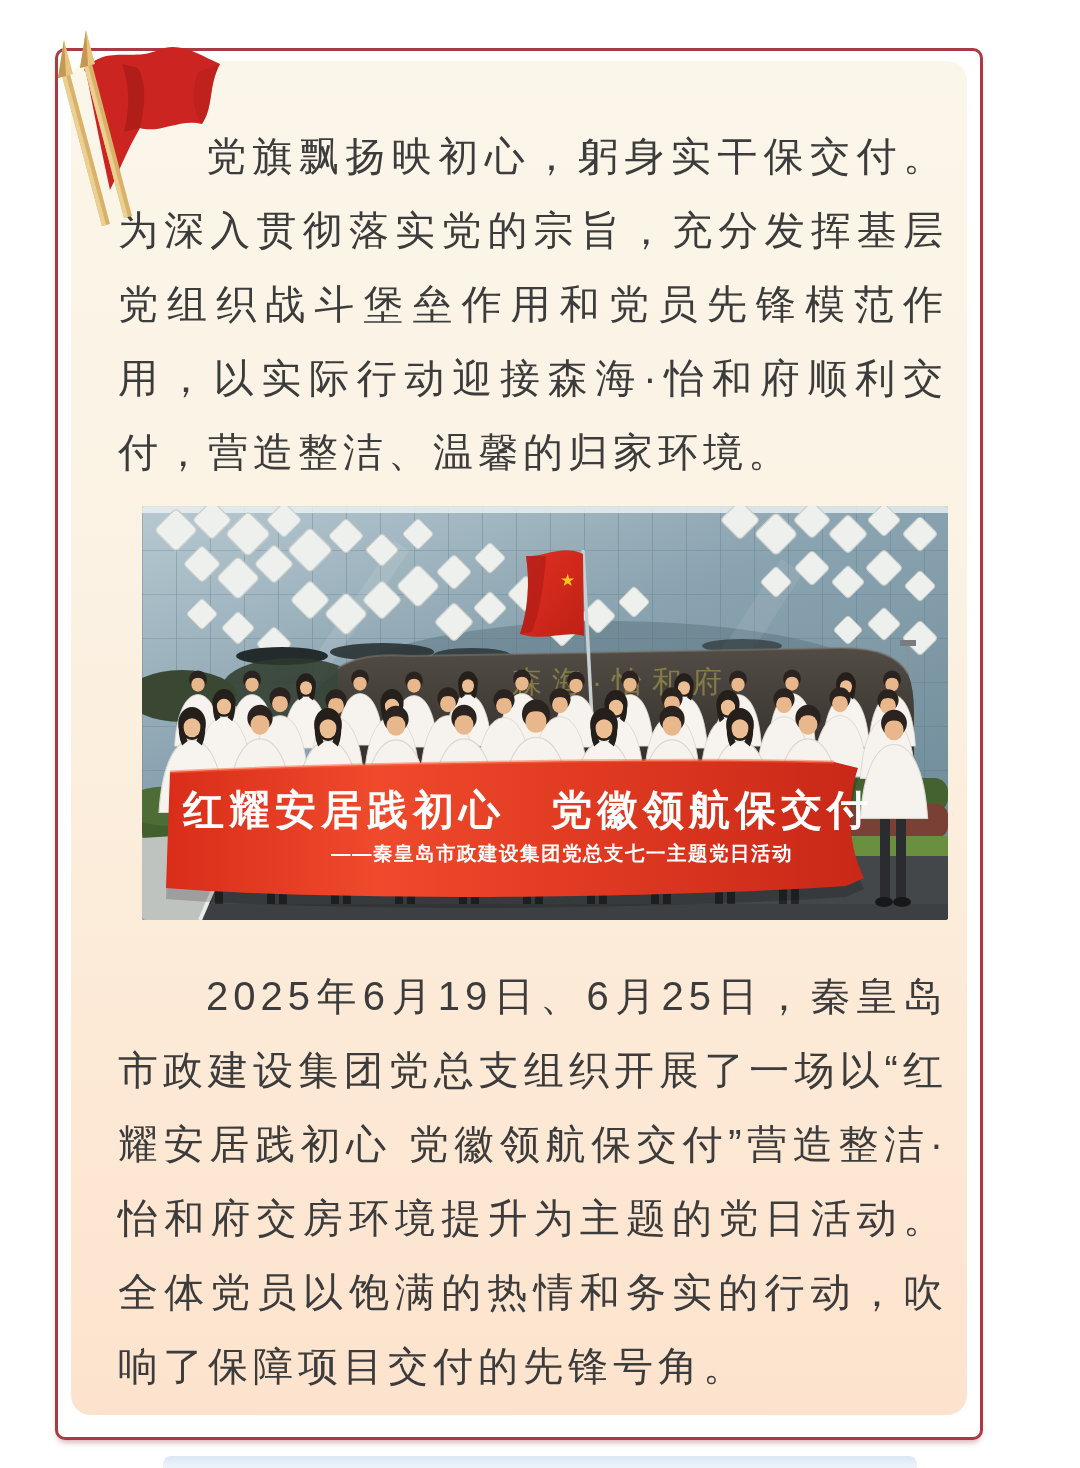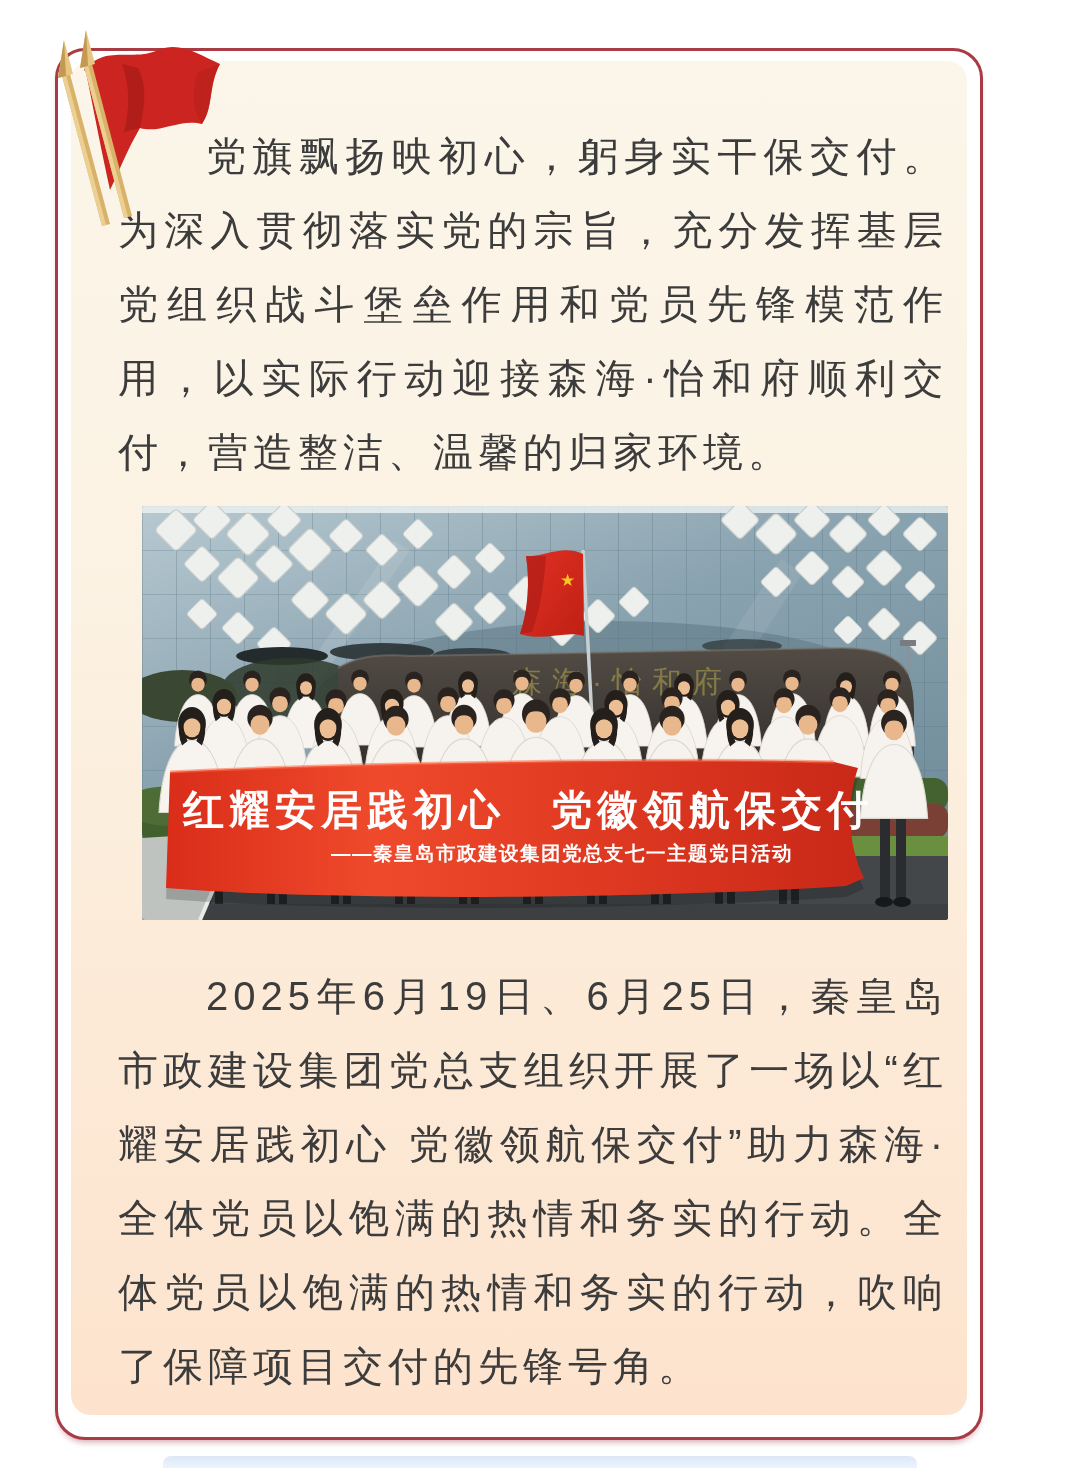--- a/index.html
+++ b/index.html
@@ -4,21 +4,21 @@
 <style>
   html,body{margin:0;padding:0;}
   body{
     width:1080px;height:1468px;position:relative;overflow:hidden;
     background:#ffffff;
     font-family:"Liberation Sans", sans-serif;
   }
   .card{
     position:absolute;left:55px;top:48px;width:928px;height:1392px;
     box-sizing:border-box;background:#ffffff;
-    border:3px solid #a93b44;border-radius:30px;
+    border:3px solid #a93b44;border-radius:10px;
     box-shadow:0 5px 6px -3px rgba(160,60,70,.45);
   }
   .inner{
     position:absolute;left:13px;top:10px;right:13px;bottom:22px;
     border-radius:20px;
     background:linear-gradient(180deg,#fbf6ea 0%,#fbf2e3 38%,#fcecda 62%,#fde3cd 100%);
   }
   .para{
     position:absolute;left:60px;width:830px;margin:0;
     font-size:40px;line-height:74px;letter-spacing:5px;
@@ -272,21 +272,21 @@
         <g>
           <path d="M28,272 C220,262 560,258 692,262 L716,268 C704,304 706,346 722,378 L704,386 C520,398 200,402 24,388 Z" fill="#000" opacity="0.18" transform="translate(0,5)"></path>
           <path d="M28,266 C220,256 560,252 692,256 L716,262 C704,298 706,340 722,372 L704,380 C520,392 200,396 24,382 Z" fill="url(#bannerG)"></path>
           <path d="M28,266 C220,256 560,252 692,256" fill="none" stroke="#ff6a45" stroke-width="3" opacity="0.55"></path>
           <text x="386" y="318" text-anchor="middle" font-size="41" font-weight="bold" letter-spacing="5" fill="#fefefe" font-family="Liberation Sans, sans-serif">红耀安居践初心　党徽领航保交付</text>
           <text x="420" y="354" text-anchor="middle" font-size="19.5" font-weight="bold" letter-spacing="1.5" fill="#ffffff" font-family="Liberation Sans, sans-serif">——秦皇岛市政建设集团党总支七一主题党日活动</text>
         </g>
       </svg>
     </figure>
 
-    <p class="para p2">2025年6月19日、6月25日，秦皇岛市政建设集团党总支组织开展了一场以“红耀安居践初心 党徽领航保交付”助力森海·全体党员以饱满的热情和务实的行动。全体党员以饱满的热情和务实的行动，吹响了保障项目交付的先锋号角。</p>
+    <p class="para p2">2025年6月19日、6月25日，秦皇岛市政建设集团党总支组织开展了一场以“红耀安居践初心 党徽领航保交付”营造整洁·怡和府交房环境提升为主题的党日活动。全体党员以饱满的热情和务实的行动，吹响了保障项目交付的先锋号角。</p>
   </div>
 
   <svg class="corner-flag" viewBox="0 0 186 220" xmlns="http://www.w3.org/2000/svg">
     <defs>
       <linearGradient id="poleG" x1="0" y1="0" x2="1" y2="0">
         <stop offset="0" stop-color="#ecd093"></stop>
         <stop offset="0.6" stop-color="#d4a95e"></stop>
         <stop offset="1" stop-color="#b5884000"></stop>
       </linearGradient>
     </defs>

